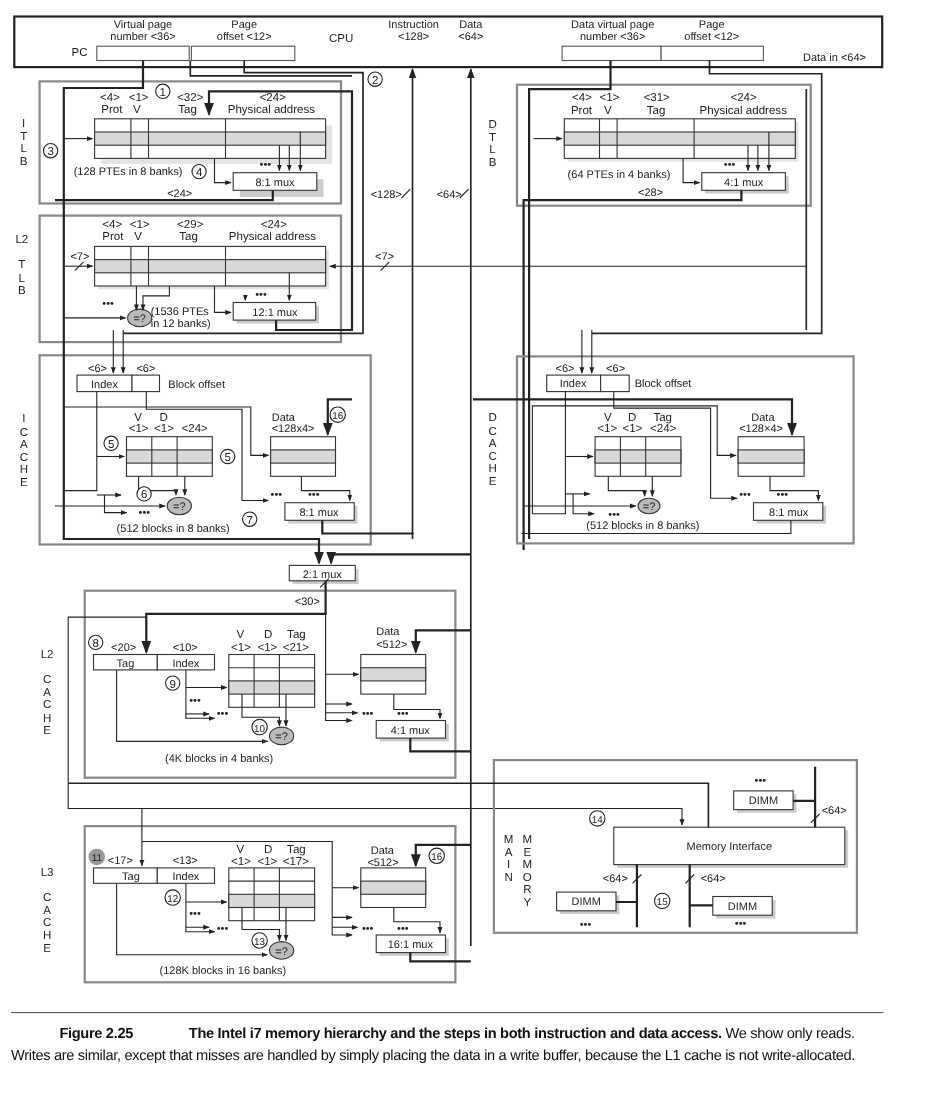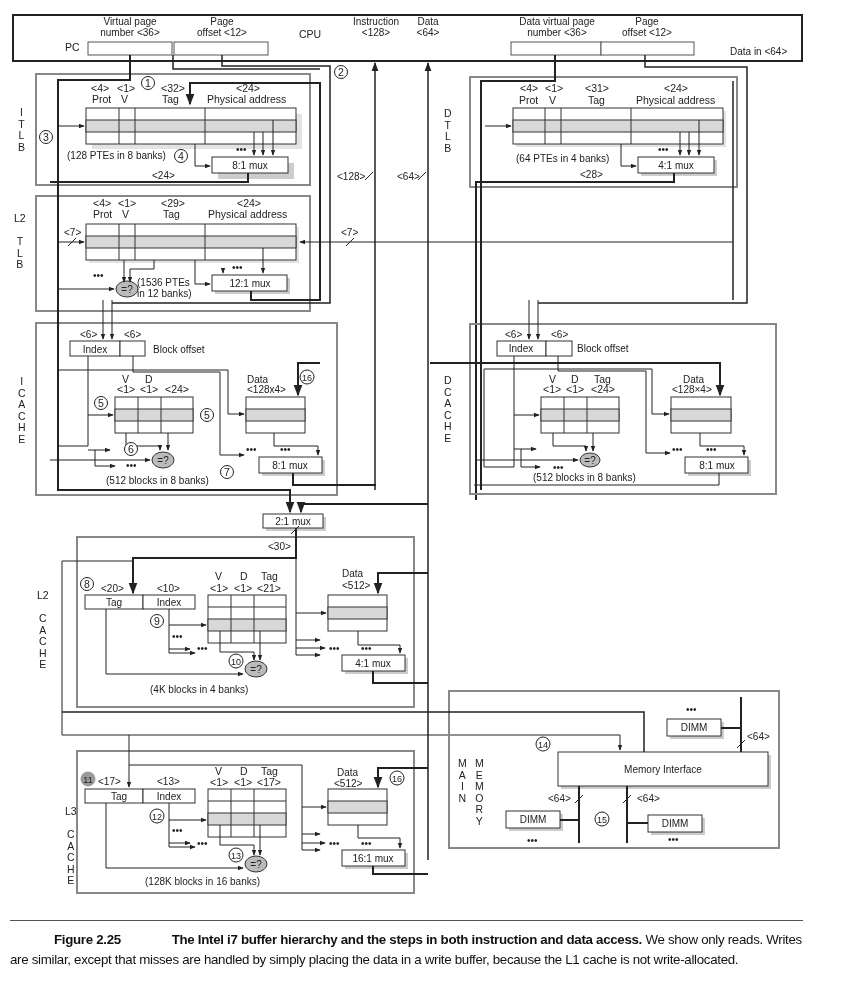--- a/index.html
+++ b/index.html
@@ -557,32 +557,32 @@
 C
 H
 E</div>
 <div class="vlabel" style="left:37px;top:590px;">L2
 
 C
 A
 C
 H
 E</div>
-<div class="vlabel" style="left:37px;top:806px;margin-left:28px;">L3
+<div class="vlabel" style="left:37px;top:788px;">L3
 
 C
 A
 C
 H
 E</div>
 <div class="vlabel" style="left:458px;top:758px;">M
 A
 I
 N</div>
 <div class="vlabel" style="left:475px;top:758px;">M
 E
 M
 O
 R
 Y</div>
 
 <div id="rule"></div>
-<div id="caption"><b>Figure 2.25</b>&nbsp; <b>The Intel i7 buffer hierarchy and the steps in both instruction and data access.</b><span> We show only reads. Writes are similar, except that misses are handled by simply placing the data in a write buffer, because the L1 cache is not write-allocated.</span></div>
+<div id="caption"><b>Figure 2.25</b>&nbsp; <b>The Intel i7 memory hierarchy and the steps in both instruction and data access.</b><span> We show only reads. Writes are similar, except that misses are handled by simply placing the data in a write buffer, because the L1 cache is not write-allocated.</span></div>
 
 </body></html>

